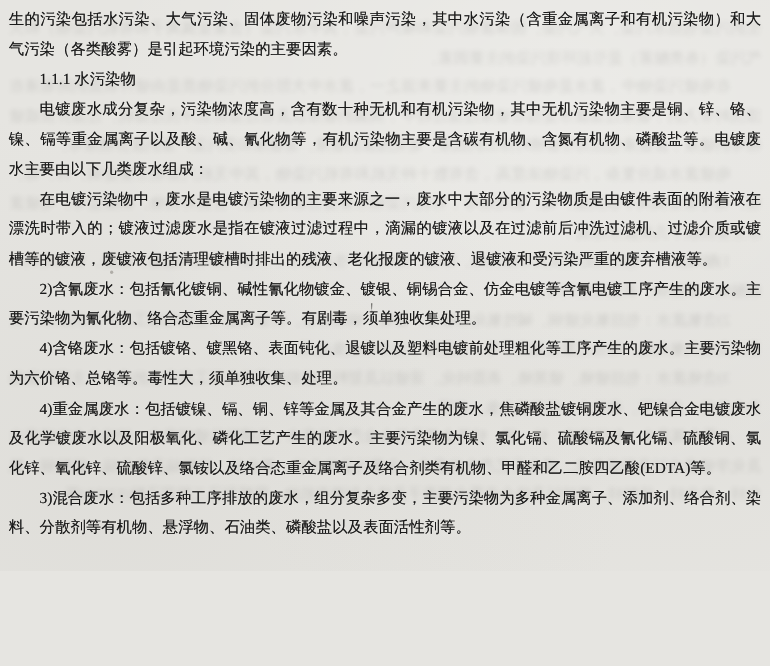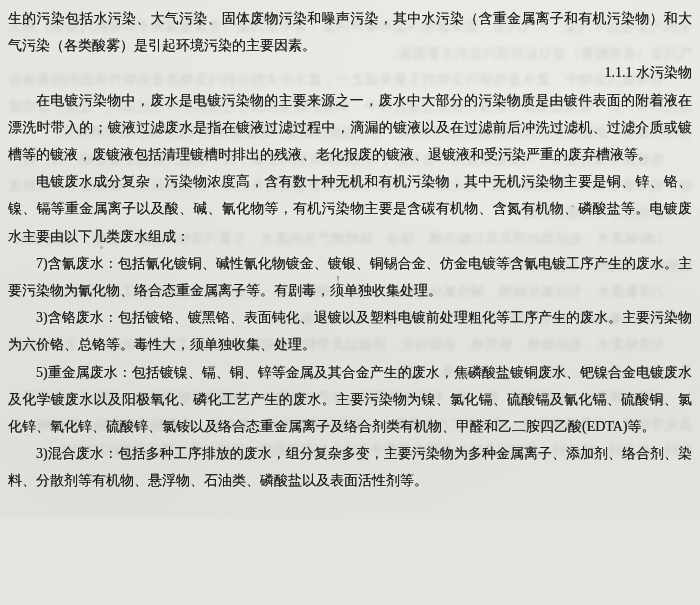--- a/index.html
+++ b/index.html
@@ -37,21 +37,21 @@
   .content p {
     margin: 0;
     font-size: 14px;
     line-height: 27.2px;
     text-align: justify;
     text-justify: inter-character;
     text-indent: 2em;
     text-shadow: 0 0 0.5px rgba(15,15,15,0.6);
   }
   .content p.cont { text-indent: 0; }
-  .content p.heading { text-align: right; }
+  .content p.heading { text-align: left; }
 
   .stray {
     position: absolute; left: 336px; top: 273px; z-index: 3;
     font-size: 12px; color: #4a4946; opacity: 0.75;
     font-family: "Liberation Serif", "DejaVu Serif", serif;
   }
   .speck { position: absolute; background: #8d8b83; border-radius: 50%; z-index: 3; opacity: 0.6; }
   .speck1 { left: 100px; top: 246px; width: 3px; height: 3px; }
   .speck2 { left: 200px; top: 310px; width: 2px; height: 3px; }
   .speck3 { left: 571px; top: 205px; width: 3px; height: 2px; }
@@ -67,25 +67,25 @@
     <p>电镀废水成分复杂，污染物浓度高，含有数十种无机和有机污染物，其中无机污染物主要是铜、锌、铬、镍、镉等重金属离子以及酸、碱、氰化物等，有机污染物主要是含碳有机物、含氮有机物、磷酸盐等。电镀废水主要由以下几类废水组成：</p>
     <p>1)酸碱废水：包括预处理及其它酸洗槽、除油、除蜡槽产生的废水，主要污染物为盐酸、硫酸、氢氧化钠、碳酸钠、磷酸钠、表面活性剂等。</p>
     <p>2)含氰废水：包括氰化镀铜、碱性氰化物镀金、镀银、铜锡合金、仿金电镀等含氰电镀工序产生的废水。主要污染物为氰化物、络合态重金属离子等。有剧毒，须单独收集处理。</p>
     <p>3)含铬废水：包括镀铬、镀黑铬、表面钝化、退镀以及塑料电镀前处理粗化等工序产生的废水。主要污染物为六价铬、总铬等。毒性大，须单独收集、处理。</p>
     <p>4)重金属废水：包括镀镍、镉、铜、锌等金属及其合金产生的废水，焦磷酸盐镀铜废水、钯镍合金电镀废水及化学镀废水以及阳极氧化、磷化工艺产生的废水。主要污染物为镍、氯化镉、硫酸镉及氰化镉、硫酸铜、氯化锌、氧化锌、硫酸锌、氯铵以及络合态重金属离子及络合剂类有机物、甲醛和乙二胺四乙酸(EDTA)等。</p>
   </div>
 
   <div class="content">
     <p class="cont">生的污染包括水污染、大气污染、固体废物污染和噪声污染，其中水污染（含重金属离子和有机污染物）和大气污染（各类酸雾）是引起环境污染的主要因素。</p>
     <p class="heading">1.1.1 水污染物</p>
+    <p>电镀废水成分复杂，污染物浓度高，含有数十种无机和有机污染物，其中无机污染物主要是铜、锌、铬、镍、镉等重金属离子以及酸、碱、氰化物等，有机污染物主要是含碳有机物、含氮有机物、磷酸盐等。电镀废水主要由以下几类废水组成：</p>
     <p>在电镀污染物中，废水是电镀污染物的主要来源之一，废水中大部分的污染物质是由镀件表面的附着液在漂洗时带入的；镀液过滤废水是指在镀液过滤过程中，滴漏的镀液以及在过滤前后冲洗过滤机、过滤介质或镀槽等的镀液，废镀液包括清理镀槽时排出的残液、老化报废的镀液、退镀液和受污染严重的废弃槽液等。</p>
-    <p>电镀废水成分复杂，污染物浓度高，含有数十种无机和有机污染物，其中无机污染物主要是铜、锌、铬、镍、镉等重金属离子以及酸、碱、氰化物等，有机污染物主要是含碳有机物、含氮有机物、磷酸盐等。电镀废水主要由以下几类废水组成：</p>
-    <p>7)含氰废水：包括氰化镀铜、碱性氰化物镀金、镀银、铜锡合金、仿金电镀等含氰电镀工序产生的废水。主要污染物为氰化物、络合态重金属离子等。有剧毒，须单独收集处理。</p>
-    <p>3)含铬废水：包括镀铬、镀黑铬、表面钝化、退镀以及塑料电镀前处理粗化等工序产生的废水。主要污染物为六价铬、总铬等。毒性大，须单独收集、处理。</p>
-    <p>5)重金属废水：包括镀镍、镉、铜、锌等金属及其合金产生的废水，焦磷酸盐镀铜废水、钯镍合金电镀废水及化学镀废水以及阳极氧化、磷化工艺产生的废水。主要污染物为镍、氯化镉、硫酸镉及氰化镉、硫酸铜、氯化锌、氧化锌、硫酸锌、氯铵以及络合态重金属离子及络合剂类有机物、甲醛和乙二胺四乙酸(EDTA)等。</p>
+    <p>2)含氰废水：包括氰化镀铜、碱性氰化物镀金、镀银、铜锡合金、仿金电镀等含氰电镀工序产生的废水。主要污染物为氰化物、络合态重金属离子等。有剧毒，须单独收集处理。</p>
+    <p>4)含铬废水：包括镀铬、镀黑铬、表面钝化、退镀以及塑料电镀前处理粗化等工序产生的废水。主要污染物为六价铬、总铬等。毒性大，须单独收集、处理。</p>
+    <p>4)重金属废水：包括镀镍、镉、铜、锌等金属及其合金产生的废水，焦磷酸盐镀铜废水、钯镍合金电镀废水及化学镀废水以及阳极氧化、磷化工艺产生的废水。主要污染物为镍、氯化镉、硫酸镉及氰化镉、硫酸铜、氯化锌、氧化锌、硫酸锌、氯铵以及络合态重金属离子及络合剂类有机物、甲醛和乙二胺四乙酸(EDTA)等。</p>
     <p>3)混合废水：包括多种工序排放的废水，组分复杂多变，主要污染物为多种金属离子、添加剂、络合剂、染料、分散剂等有机物、悬浮物、石油类、磷酸盐以及表面活性剂等。</p>
   </div>
 
   <span class="stray">!</span>
   <span class="speck speck1"></span>
   <span class="speck speck2"></span>
   <span class="speck speck3"></span>
 
 </div>
 

